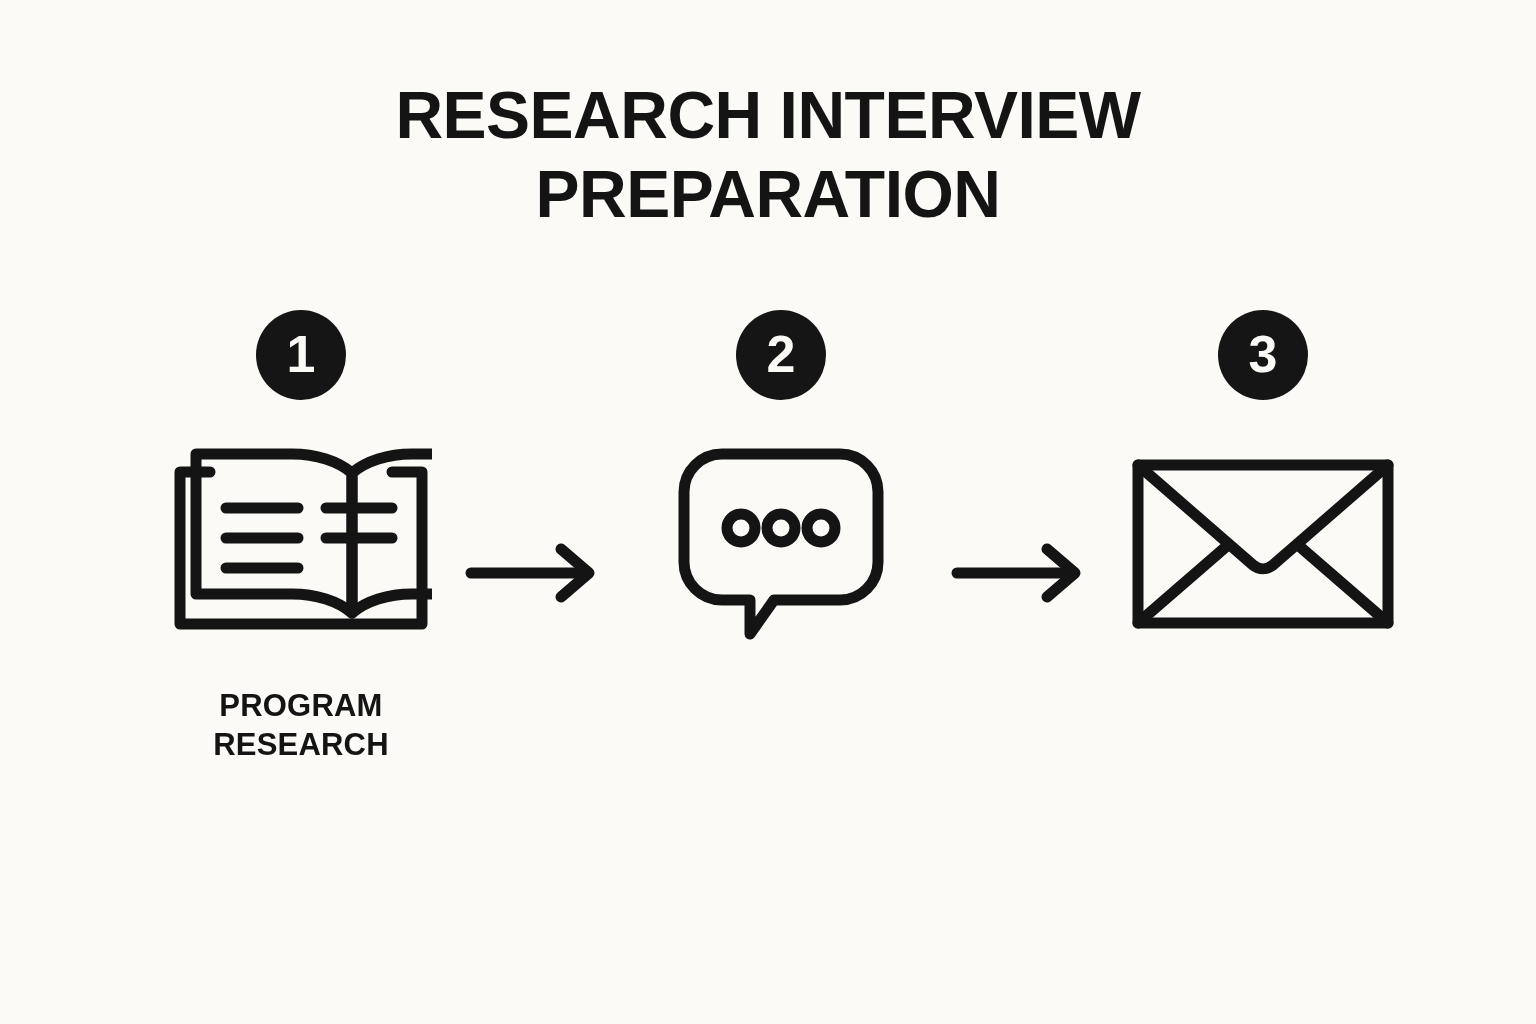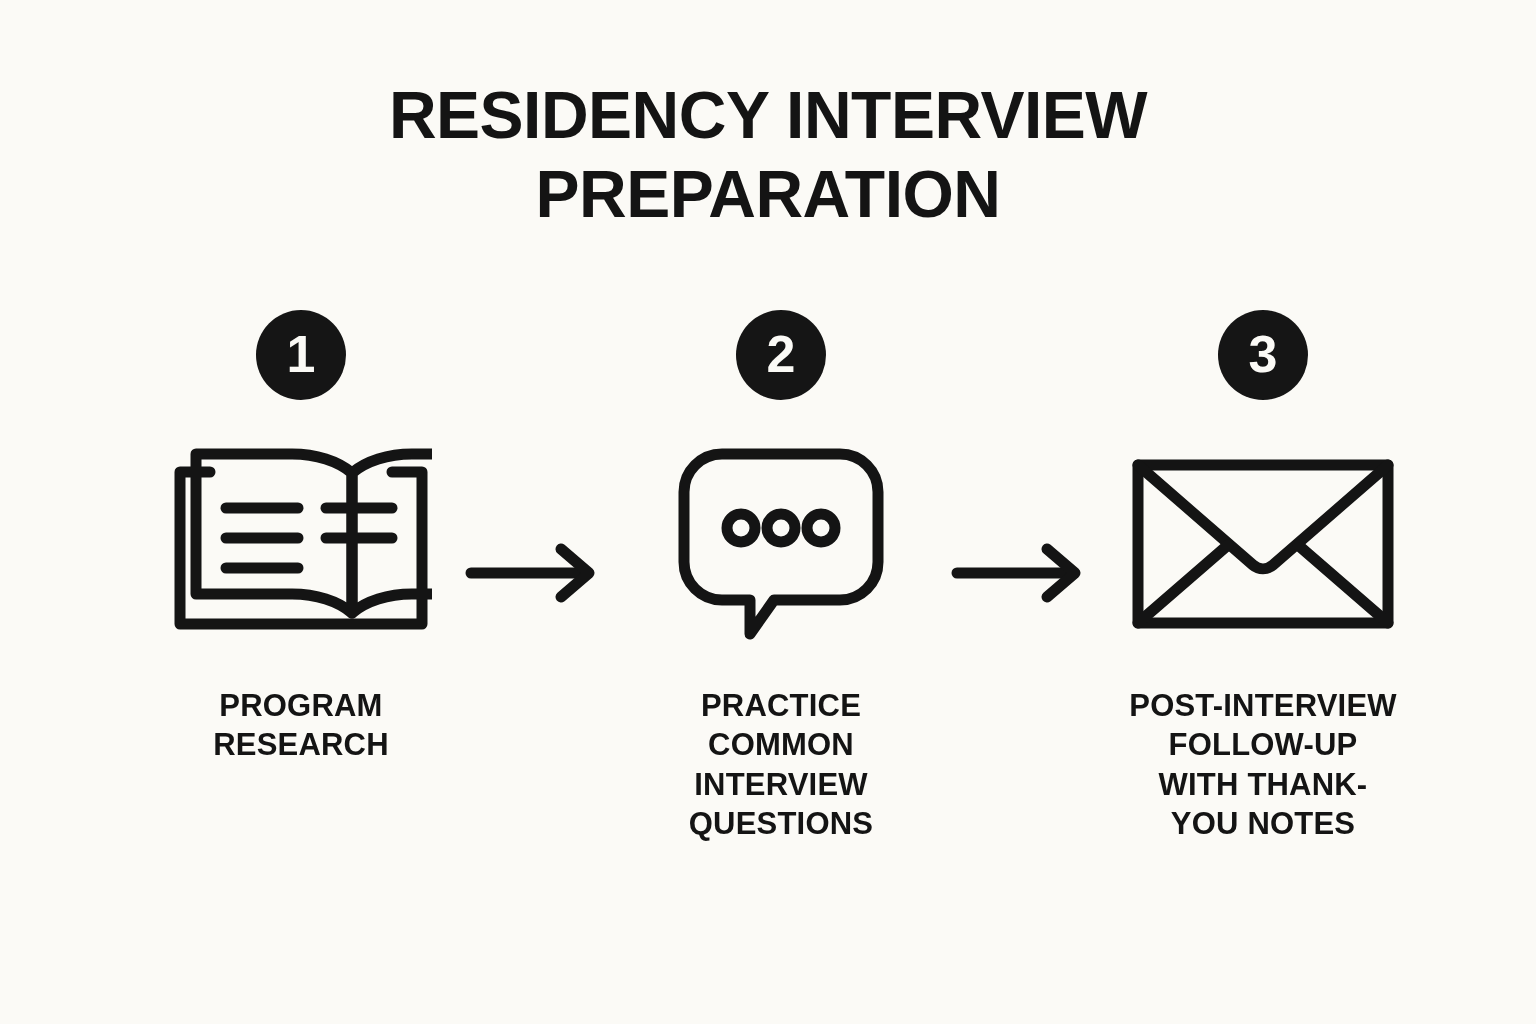--- a/index.html
+++ b/index.html
@@ -116,21 +116,21 @@
   }
   .arrow-1 { margin-left: -8px; margin-right: -6px; }
   .arrow-2 { margin-left: -2px; margin-right: -8px; }
   .arrow svg { display: block; }
 </style>
 </head>
 <body>
 
 <div class="canvas">
 
-  <h1 class="title">RESIDENCY INTERVIEW
+  <h1 class="title">RESEARCH INTERVIEW
 PREPARATION</h1>
 
   <div class="steps">
 
     <div class="step step-1">
       <div class="badge">1</div>
 
       <div class="icon-wrap">
         <span>
           <svg width="262" height="196" viewBox="0 0 262 196" fill="none" stroke="#141414" stroke-width="11" stroke-linecap="round" stroke-linejoin="round">
@@ -176,24 +176,20 @@
                      H166 C187 8 204 25 204 46 V116 C204 137 187 154 166 154
                      H100 L76 188 V154 Z"></path>
 
             <circle cx="67" cy="82" r="14"></circle>
             <circle cx="107" cy="82" r="14"></circle>
             <circle cx="147" cy="82" r="14"></circle>
           </svg>
         </span>
       </div>
 
-      <div class="caption caption-2">PRACTICE
-COMMON
-INTERVIEW
-QUESTIONS</div>
     </div>
 
     <div class="arrow arrow-2">
       <span>
         <svg width="136" height="62" viewBox="0 0 136 62" fill="none" stroke="#141414" stroke-width="11" stroke-linecap="round" stroke-linejoin="round">
           <path d="M6 31 h112"></path>
           <path d="M96 7 L124 31 L96 55"></path>
         </svg>
       </span>
     </div>
@@ -205,20 +201,16 @@
         <span>
           <svg width="266" height="174" viewBox="0 0 266 174" fill="none" stroke="#141414" stroke-width="11" stroke-linecap="round" stroke-linejoin="round">
             <rect x="8" y="8" width="250" height="158"></rect>
             <path d="M8 8 L123 108 C129 113 137 113 143 108 L258 8"></path>
             <path d="M8 166 L98 88"></path>
             <path d="M258 166 L168 88"></path>
           </svg>
         </span>
       </div>
 
-      <div class="caption caption-3">POST-INTERVIEW
-FOLLOW-UP
-WITH THANK-
-YOU NOTES</div>
     </div>
 
   </div>
 </div>
 
 </body></html>

